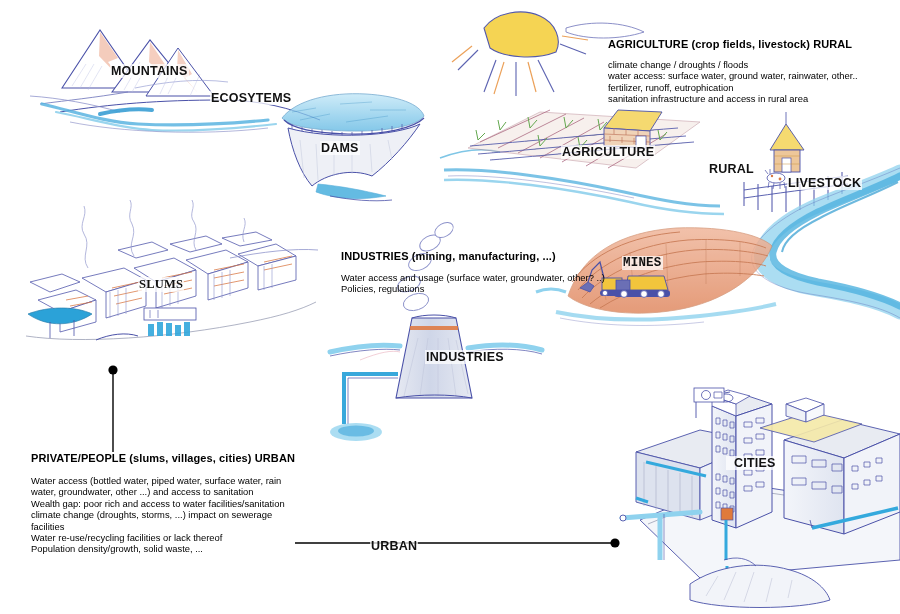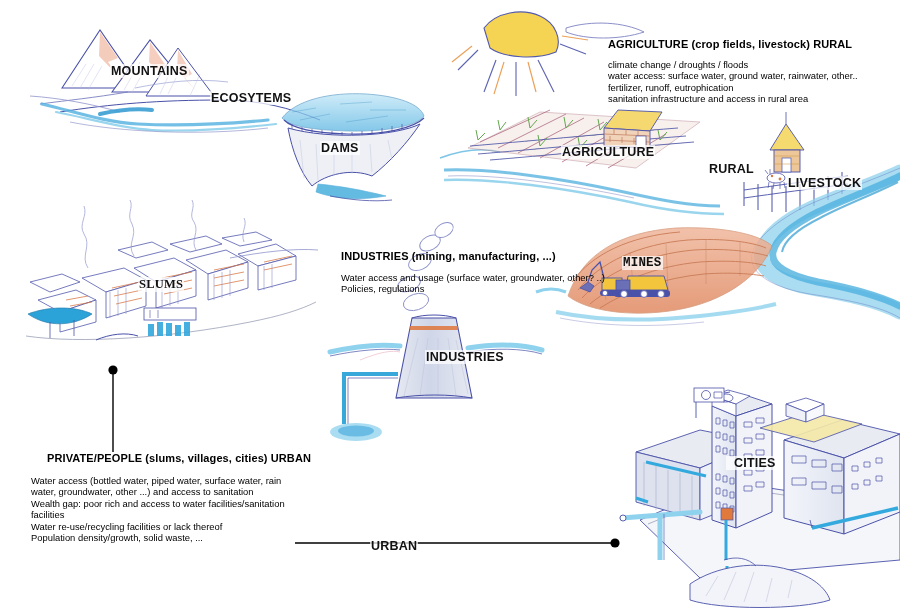--- a/index.html
+++ b/index.html
@@ -509,22 +509,23 @@
   <div class="line">sanitation infrastructure and access in rural area</div>
 </div>
 
 <div class="block" style="left:341px;top:250px;width:310px;">
   <div class="head" style="margin-bottom:10px;">INDUSTRIES (mining, manufacturing, ...)</div>
   <div class="line">Water access and usage (surface water, groundwater, other? ..)</div>
   <div class="line">Policies, regulations</div>
 </div>
 
 <div class="block" style="left:31px;top:452px;width:280px;">
-  <div class="head" style="margin-bottom:11px;text-align:right;">PRIVATE/PEOPLE (slums, villages, cities) URBAN</div>
+  <div class="head" style="margin-bottom:11px;">PRIVATE/PEOPLE (slums, villages, cities) URBAN</div>
   <div class="line">Water access (bottled water, piped water, surface water, rain</div>
   <div class="line">water, groundwater, other ...) and access to sanitation</div>
   <div class="line">Wealth gap: poor rich and access to water facilities/sanitation</div>
+  <div class="line">climate change (droughts, storms, ...) impact on sewerage</div>
   <div class="line">facilities</div>
   <div class="line">Water re-use/recycling facilities or lack thereof</div>
   <div class="line">Population density/growth, solid waste, ...</div>
 </div>
 
 </div>
 
 </body></html>

